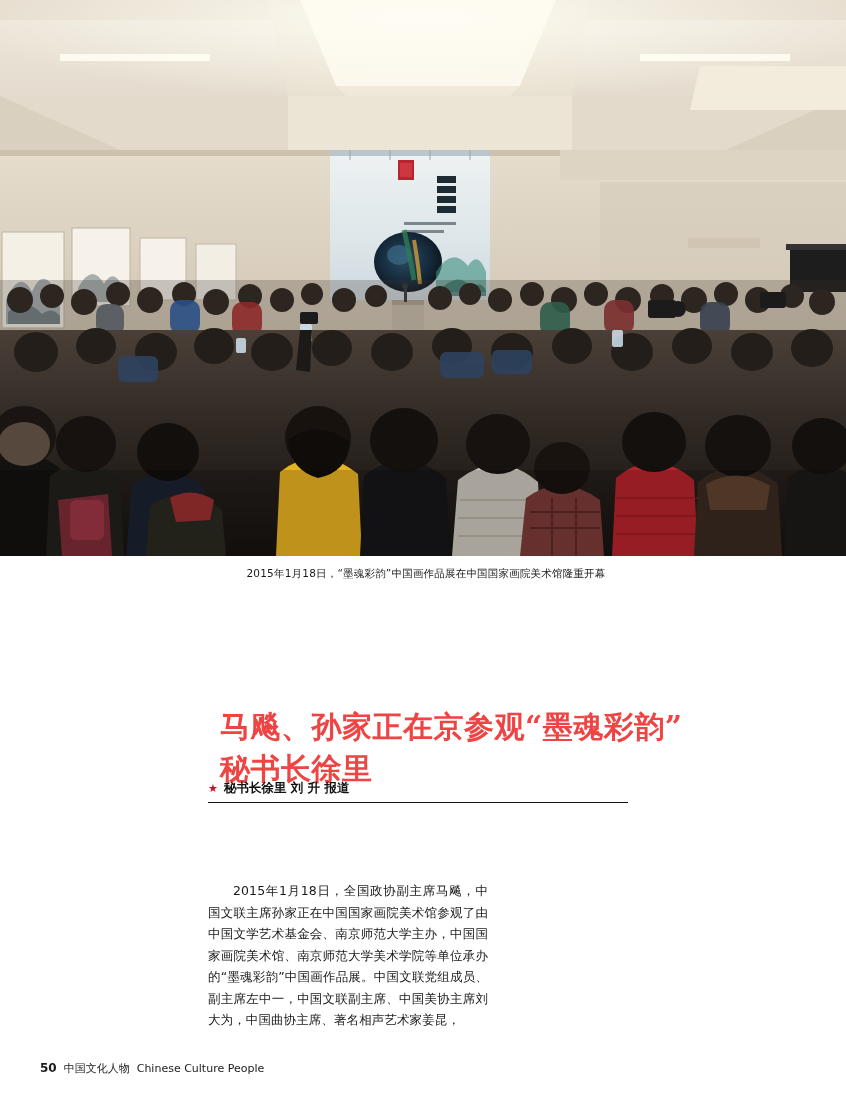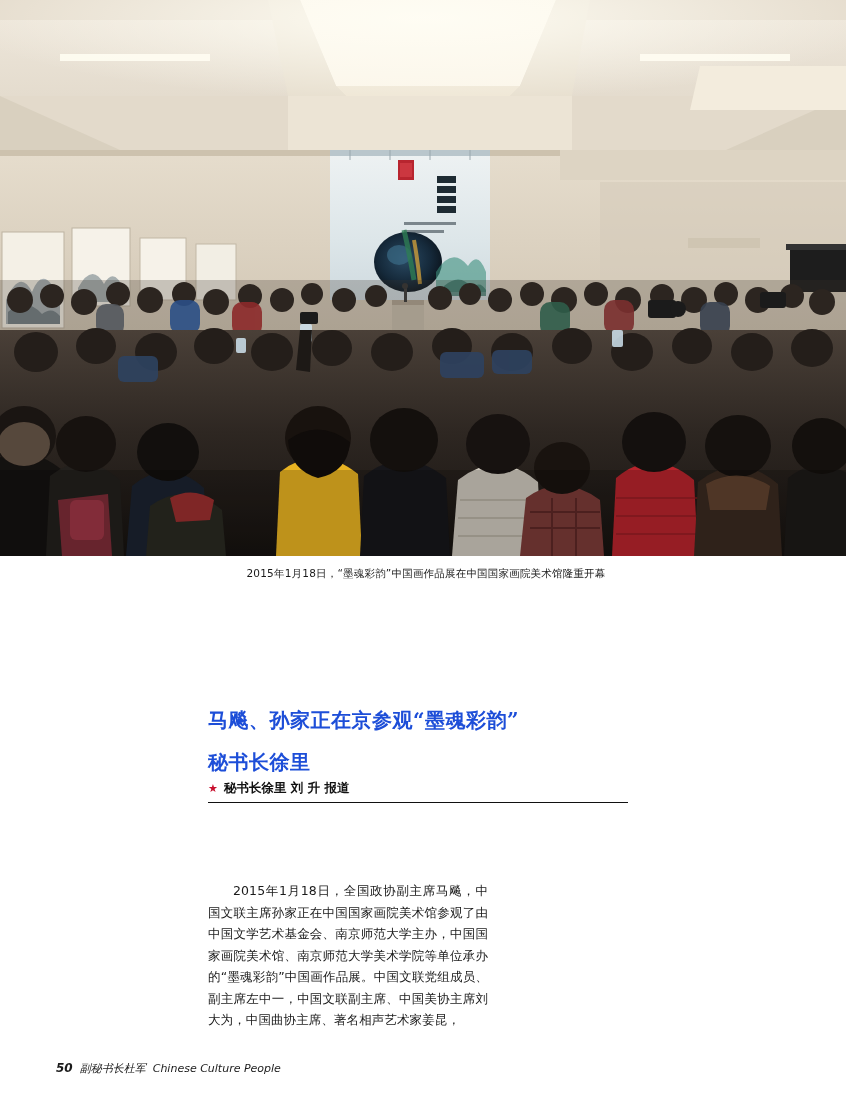--- a/index.html
+++ b/index.html
@@ -38,28 +38,28 @@
     line-height: 14px;
     color: #1a1a1a;
     letter-spacing: 0.2px;
     font-family: "DejaVu Sans", "Liberation Sans", sans-serif;
     text-align: center;
   }
 
   
   .headline {
     position: absolute;
-    left: 208px;
+    left: 220px;
     top: 686px;
     width: 600px;
     font-family: "DejaVu Serif", "Liberation Serif", serif;
     font-weight: bold;
-    font-size: 20px;
+    font-size: 30px;
     line-height: 42px;
-    color: #1d4ed8;
+    color: #ef4444;
     letter-spacing: 0.5px;
   }
   .headline .line2 { display: block; }
 
   .byline {
     position: absolute;
     left: 208px;
     top: 780px;
     width: 420px;
     padding-bottom: 6px;
@@ -97,30 +97,29 @@
     text-justify: inter-character;
     font-family: "DejaVu Sans", "Liberation Sans", sans-serif;
     letter-spacing: 0.1px;
   }
   .col p { margin: 0; }
   .col.left p { text-indent: 2em; }
 
   
   .footer {
     position: absolute;
-    left: 56px;
+    left: 40px;
     bottom: 26px;
     font-size: 11px;
     line-height: 14px;
     color: #1a1a1a;
     display: flex;
     align-items: baseline;
     gap: 7px;
     font-family: "DejaVu Sans", "Liberation Sans", sans-serif;
-    font-style: italic;
   }
   .footer .pagenum { font-weight: bold; font-size: 12px; }
 </style>
 </head>
 <body>
 
 <div class="photo">
   <svg viewBox="0 0 846 556" preserveAspectRatio="none">
     <defs>
       <linearGradient id="ceil" x1="0" y1="0" x2="0" y2="1">
@@ -374,15 +373,15 @@
 </div>
 
 <div class="cols">
   <div class="col left">
     <p>2015年1月18日，全国政协副主席马飚，中国文联主席孙家正在中国国家画院美术馆参观了由中国文学艺术基金会、南京师范大学主办，中国国家画院美术馆、南京师范大学美术学院等单位承办的“墨魂彩韵”中国画作品展。中国文联党组成员、副主席左中一，中国文联副主席、中国美协主席刘大为，中国曲协主席、著名相声艺术家姜昆，</p>
   </div>
 </div>
 
 <div class="footer">
   <span class="pagenum">50</span>
-  <span>副秘书长杜军</span>
+  <span>中国文化人物</span>
   <span>Chinese Culture People</span>
 </div>
 
 </body></html>

